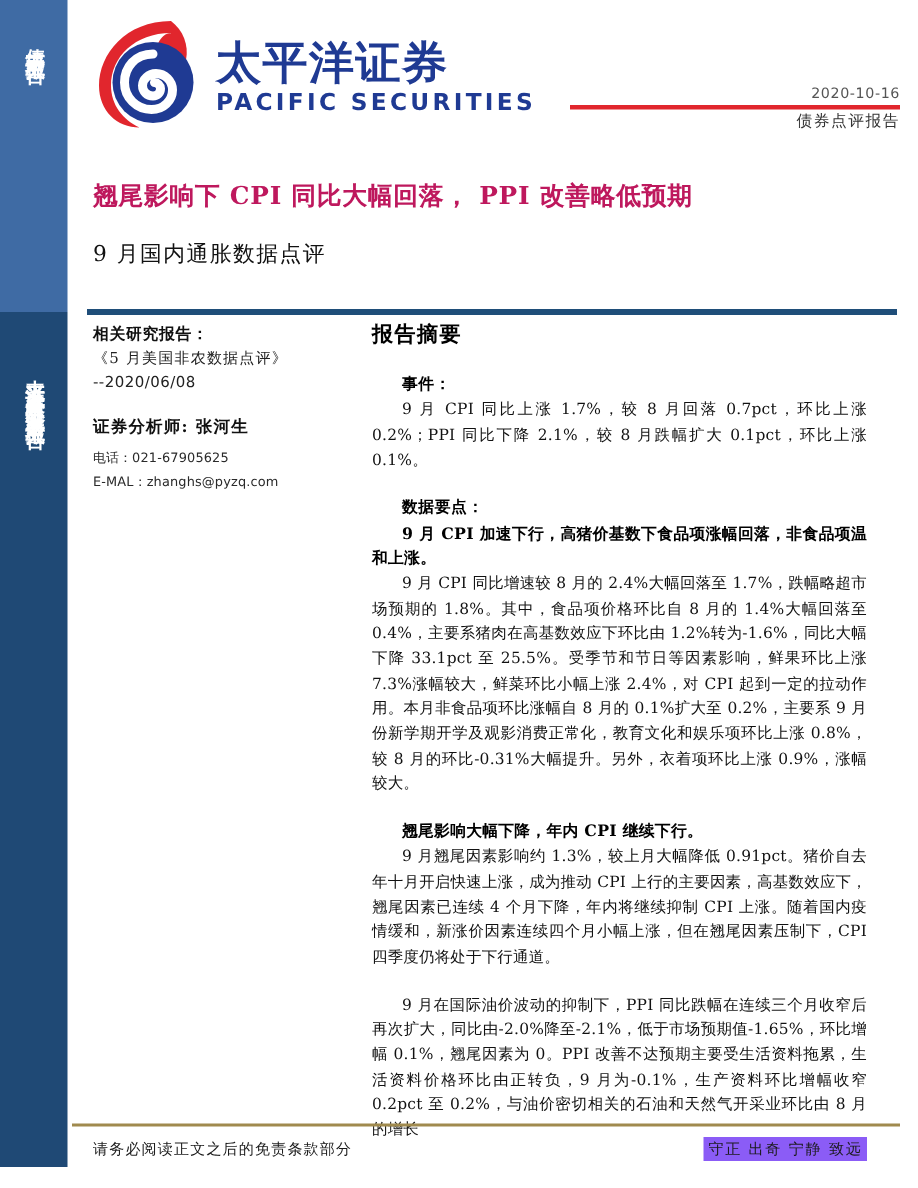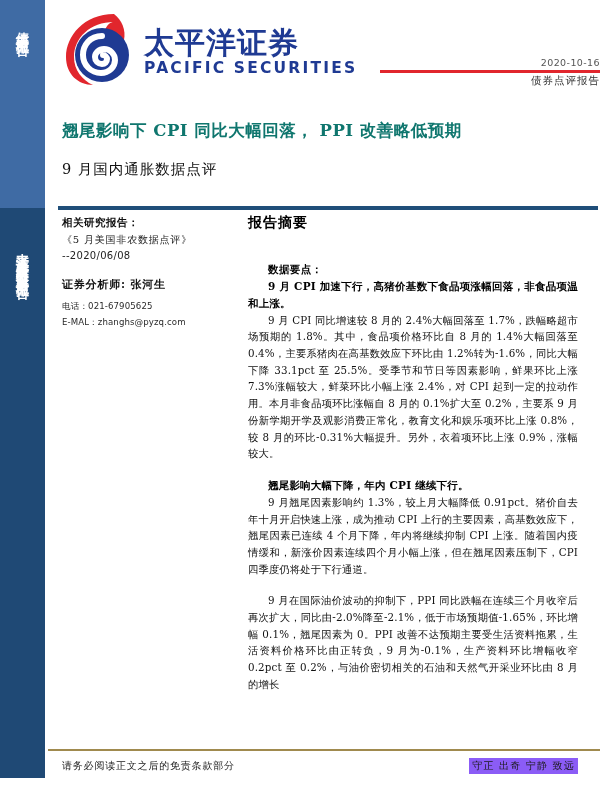--- a/index.html
+++ b/index.html
@@ -127,21 +127,21 @@
     letter-spacing: 1px;
   }
 
   
   .title-main {
     position: absolute;
     left: 62px;
     top: 120px;
     font-size: 16.5px;
     font-weight: bold;
-    color: #0f766e;
+    color: #be185d;
     letter-spacing: 0.5px;
     font-family: "DejaVu Serif", "Liberation Serif", serif;
   }
   .title-sub {
     position: absolute;
     left: 62px;
     top: 160px;
     font-size: 14.5px;
     color: #111;
     letter-spacing: 1px;
@@ -337,20 +337,24 @@
   <div class="lc-analyst">证券分析师: 张河生</div>
   <div class="lc-small">电话：021-67905625</div>
   <div class="lc-small">E-MAL：zhanghs@pyzq.com</div>
 </div>
 
 <div class="divider-v"></div>
 
 <div class="right-col">
   <div class="rc-title">报告摘要</div>
 
+  <div>
+    <div class="rc-h">事件：</div>
+    <div class="rc-p">9 月 CPI 同比上涨 1.7%，较 8 月回落 0.7pct，环比上涨 0.2%；PPI 同比下降 2.1%，较 8 月跌幅扩大 0.1pct，环比上涨 0.1%。</div>
+  </div>
   <div class="rc-gap"></div>
 
   <div>
     <div class="rc-h">数据要点：</div>
     <div class="rc-h-wide">9 月 CPI 加速下行，高猪价基数下食品项涨幅回落，非食品项温和上涨。</div>
     <div class="rc-p">9 月 CPI 同比增速较 8 月的 2.4%大幅回落至 1.7%，跌幅略超市场预期的 1.8%。其中，食品项价格环比自 8 月的 1.4%大幅回落至 0.4%，主要系猪肉在高基数效应下环比由 1.2%转为-1.6%，同比大幅下降 33.1pct 至 25.5%。受季节和节日等因素影响，鲜果环比上涨 7.3%涨幅较大，鲜菜环比小幅上涨 2.4%，对 CPI 起到一定的拉动作用。本月非食品项环比涨幅自 8 月的 0.1%扩大至 0.2%，主要系 9 月份新学期开学及观影消费正常化，教育文化和娱乐项环比上涨 0.8%，较 8 月的环比-0.31%大幅提升。另外，衣着项环比上涨 0.9%，涨幅较大。</div>
   </div>
   <div class="rc-gap"></div>
 
   <div>

